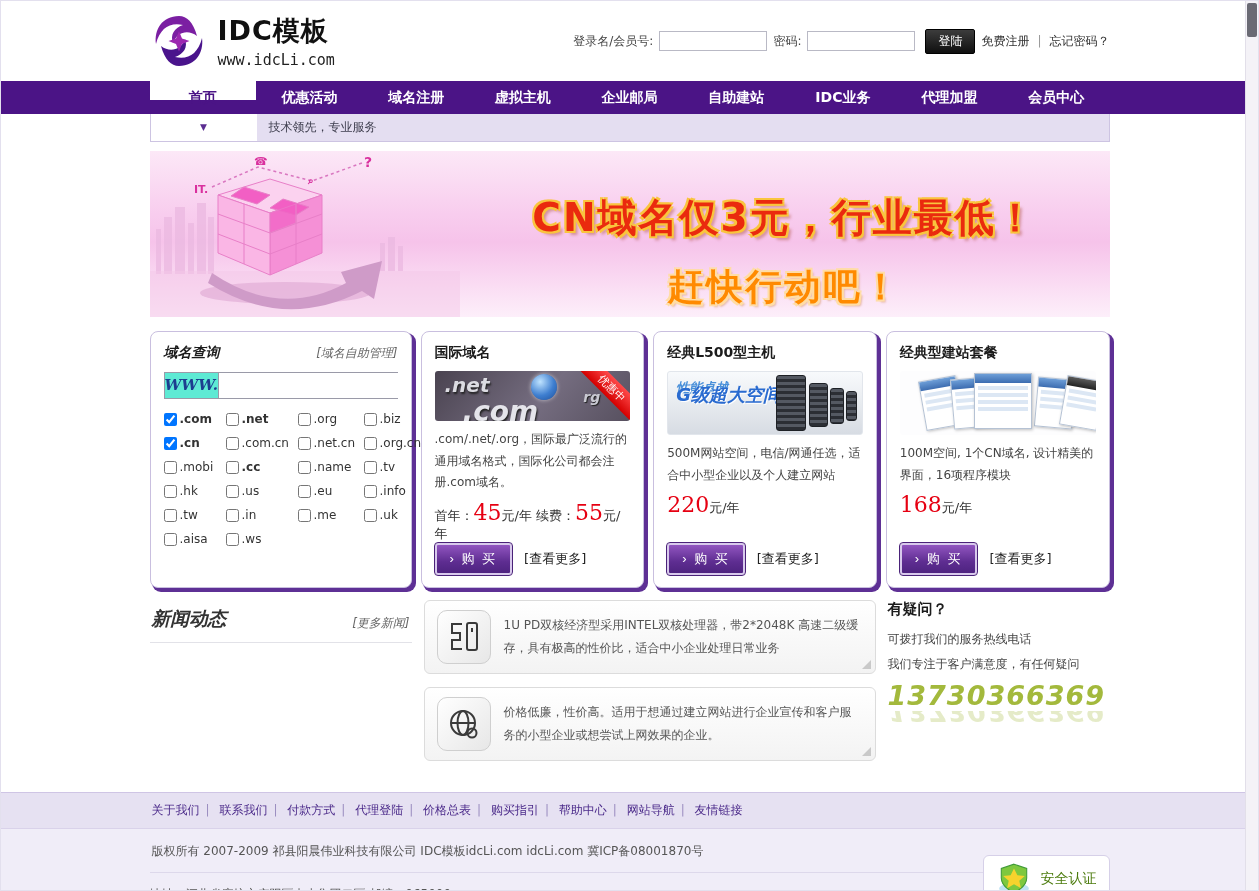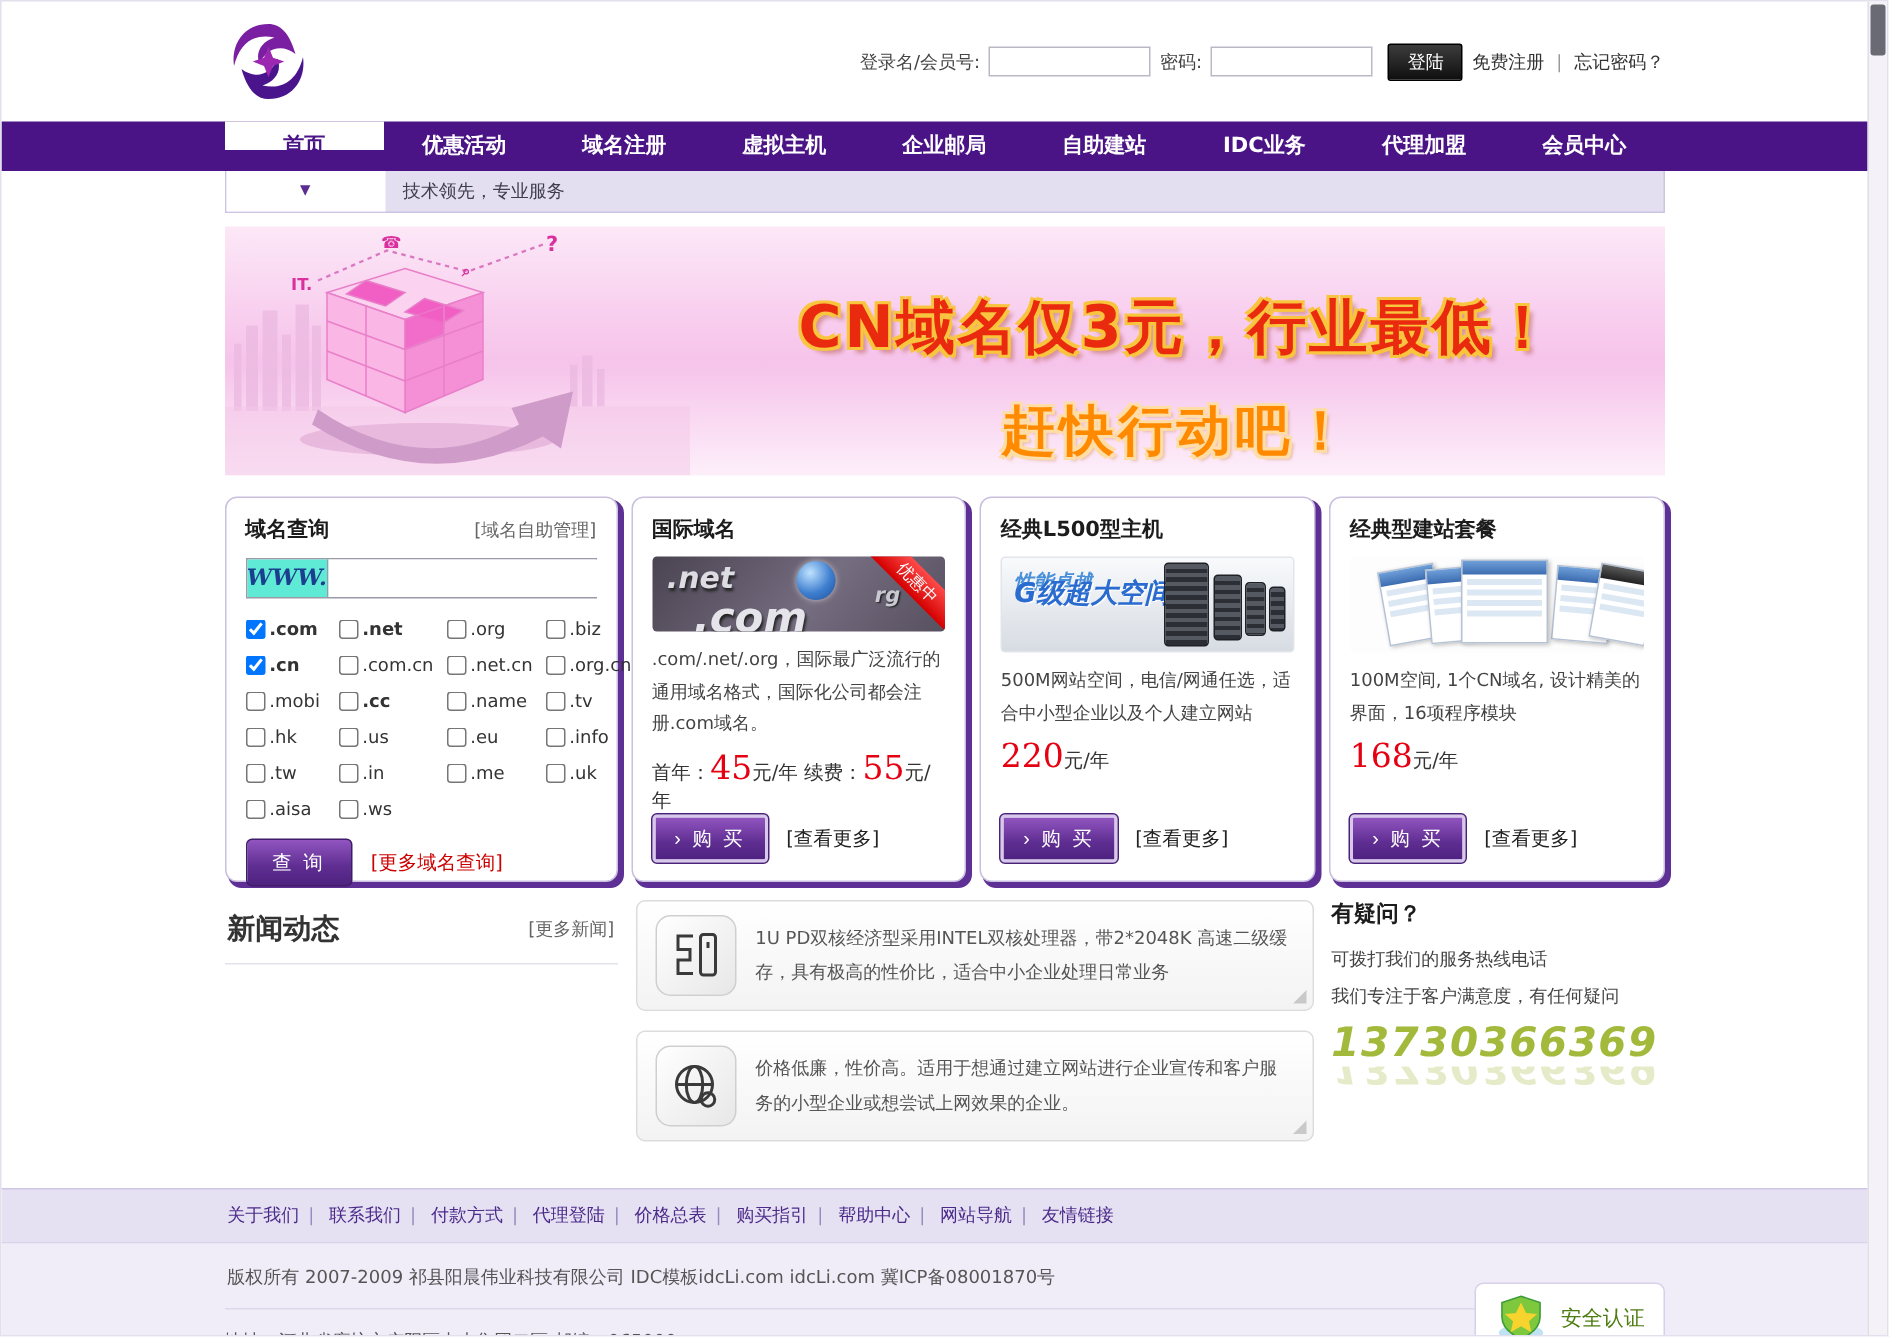--- a/index.html
+++ b/index.html
@@ -38,21 +38,21 @@
   .banner-art { position:absolute; left:0; top:0; }
   .bl1 { position:absolute; left:320px; right:10px; top:40px; text-align:center; font-size:39px; font-weight:bold; color:#ea2a0e; letter-spacing:2px;
          text-shadow:-2px -2px 0 #f9c53e, 2px -2px 0 #f9c53e, -2px 2px 0 #f9c53e, 2px 2px 0 #f9c53e, 4px 4px 3px rgba(150,40,0,.35); }
   .bl2 { position:absolute; left:320px; right:10px; top:112px; text-align:center; font-size:36px; font-weight:bold; color:#ff8a00; letter-spacing:3px;
          text-shadow:-2px -2px 0 #ffdda6, 2px -2px 0 #ffdda6, -2px 2px 0 #ffdda6, 2px 2px 0 #ffdda6, 3px 3px 2px rgba(190,90,0,.3); }
 
   
   .boxes { margin-top:14px; display:flex; gap:9px; }
   .card { background:#fff; border:1px solid #c9bfdf; border-radius:8px; box-shadow:3px 3px 0 1px #5e3095; height:257px; padding:12px 13px; }
   .card h3 { font-size:14px; color:#1c1c1c; }
-  .title-row { display:flex; justify-content:space-between; align-items:center; }
+  .title-row { display:flex; justify-content:space-between; align-items:flex-end;font-style:italic; }
   .title-row a { font-size:12px; color:#666; text-decoration:none; }
 
   .card.search { width:262px; }
   .www-box { display:flex; border:1px solid #9a9aa8; height:27px; margin:10px 0 10px; background:#fff; }
   .www-label { width:66px; background:#5eead4; border-right:1px solid #9a9aa8; text-align:center; line-height:25px;
                font-family:"DejaVu Serif",serif; font-style:italic; font-weight:bold; font-size:15px; color:#1c3e8f; }
   .www-box input { flex:1; border:none; outline:none; padding:0 5px; font-size:13px; }
   .tld-grid { display:grid; grid-template-columns:62px 72px 66px auto; font-size:12px; color:#333; row-gap:3px; }
   .tld { display:flex; align-items:center; gap:3px; line-height:21px; white-space:nowrap; cursor:pointer; }
   .tld input { width:13px; height:13px; }
@@ -129,20 +129,24 @@
     </div>
 
   <div class="header">
     <div class="content">
       <div class="logo">
         <svg width="58" height="58" viewBox="0 0 58 58">
           <path d="M29 4 C12 4 4 18 6 32 C10 16 20 10 33 13 C24 16 20 23 23 31 C27 20 38 17 47 24 C43 10 37 4 29 4 Z" fill="#7b1fa2"></path>
           <path d="M29 54 C46 54 54 40 52 26 C48 42 38 48 25 45 C34 42 38 35 35 27 C31 38 20 41 11 34 C15 48 21 54 29 54 Z" fill="#4a148c"></path>
           <path d="M29 19 l3 7.5 7.5 2.5 -7.5 3 -3 7.5 -3 -7.5 -7.5 -3 7.5 -2.5 Z" fill="#9c27b0"></path>
         </svg>
+        <div class="logo-text">
+          <div class="t1">IDC模板</div>
+          <div class="t2">www.idcLi.com</div>
+        </div>
       </div>
       <div class="login">
         <span>登录名/会员号:</span>
         <input type="text" style="">
         <span>密码:</span>
         <input type="password" style="">
         <button class="btn-login">登陆</button>
         <a href="#">免费注册</a>
         <span class="sep">|</span>
         <a href="#">忘记密码？</a>
@@ -307,24 +311,20 @@
             </label>
           <label class="tld">
               <input type="checkbox" style="">
               <span>.aisa</span>
             </label>
           <label class="tld">
               <input type="checkbox" style="">
               <span>.ws</span>
             </label>
         </div>
-        <div class="search-row">
-          <button class="btn-purple">查 询</button>
-          <a class="red-link" href="#">[更多域名查询]</a>
-        </div>
       </div>
 
       <div class="card prod">
         <h3>国际域名</h3>
         <div class="prod-img img-domain">
           <span class="w1">.net</span>
           <span class="w2">.com</span>
           <span class="w3">rg</span>
           <span class="globe"></span>
           <span class="ribbon">优惠中</span>

